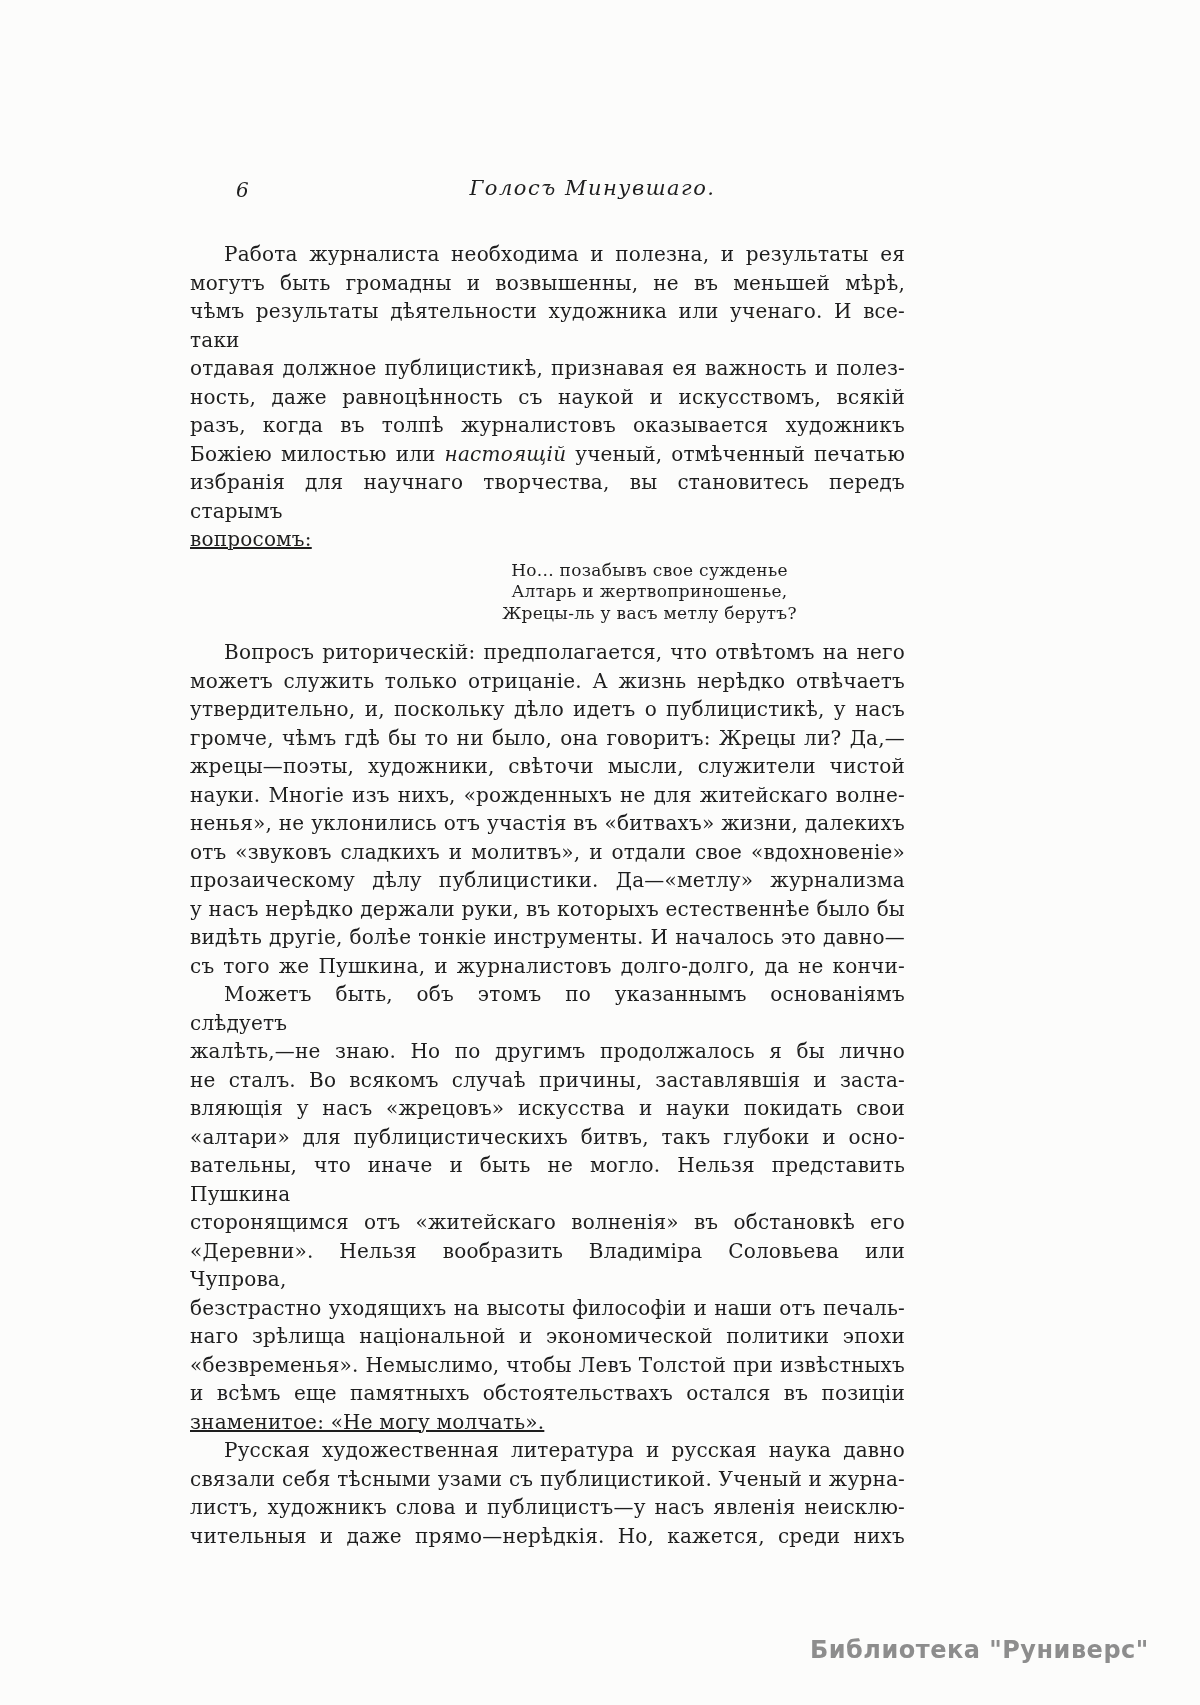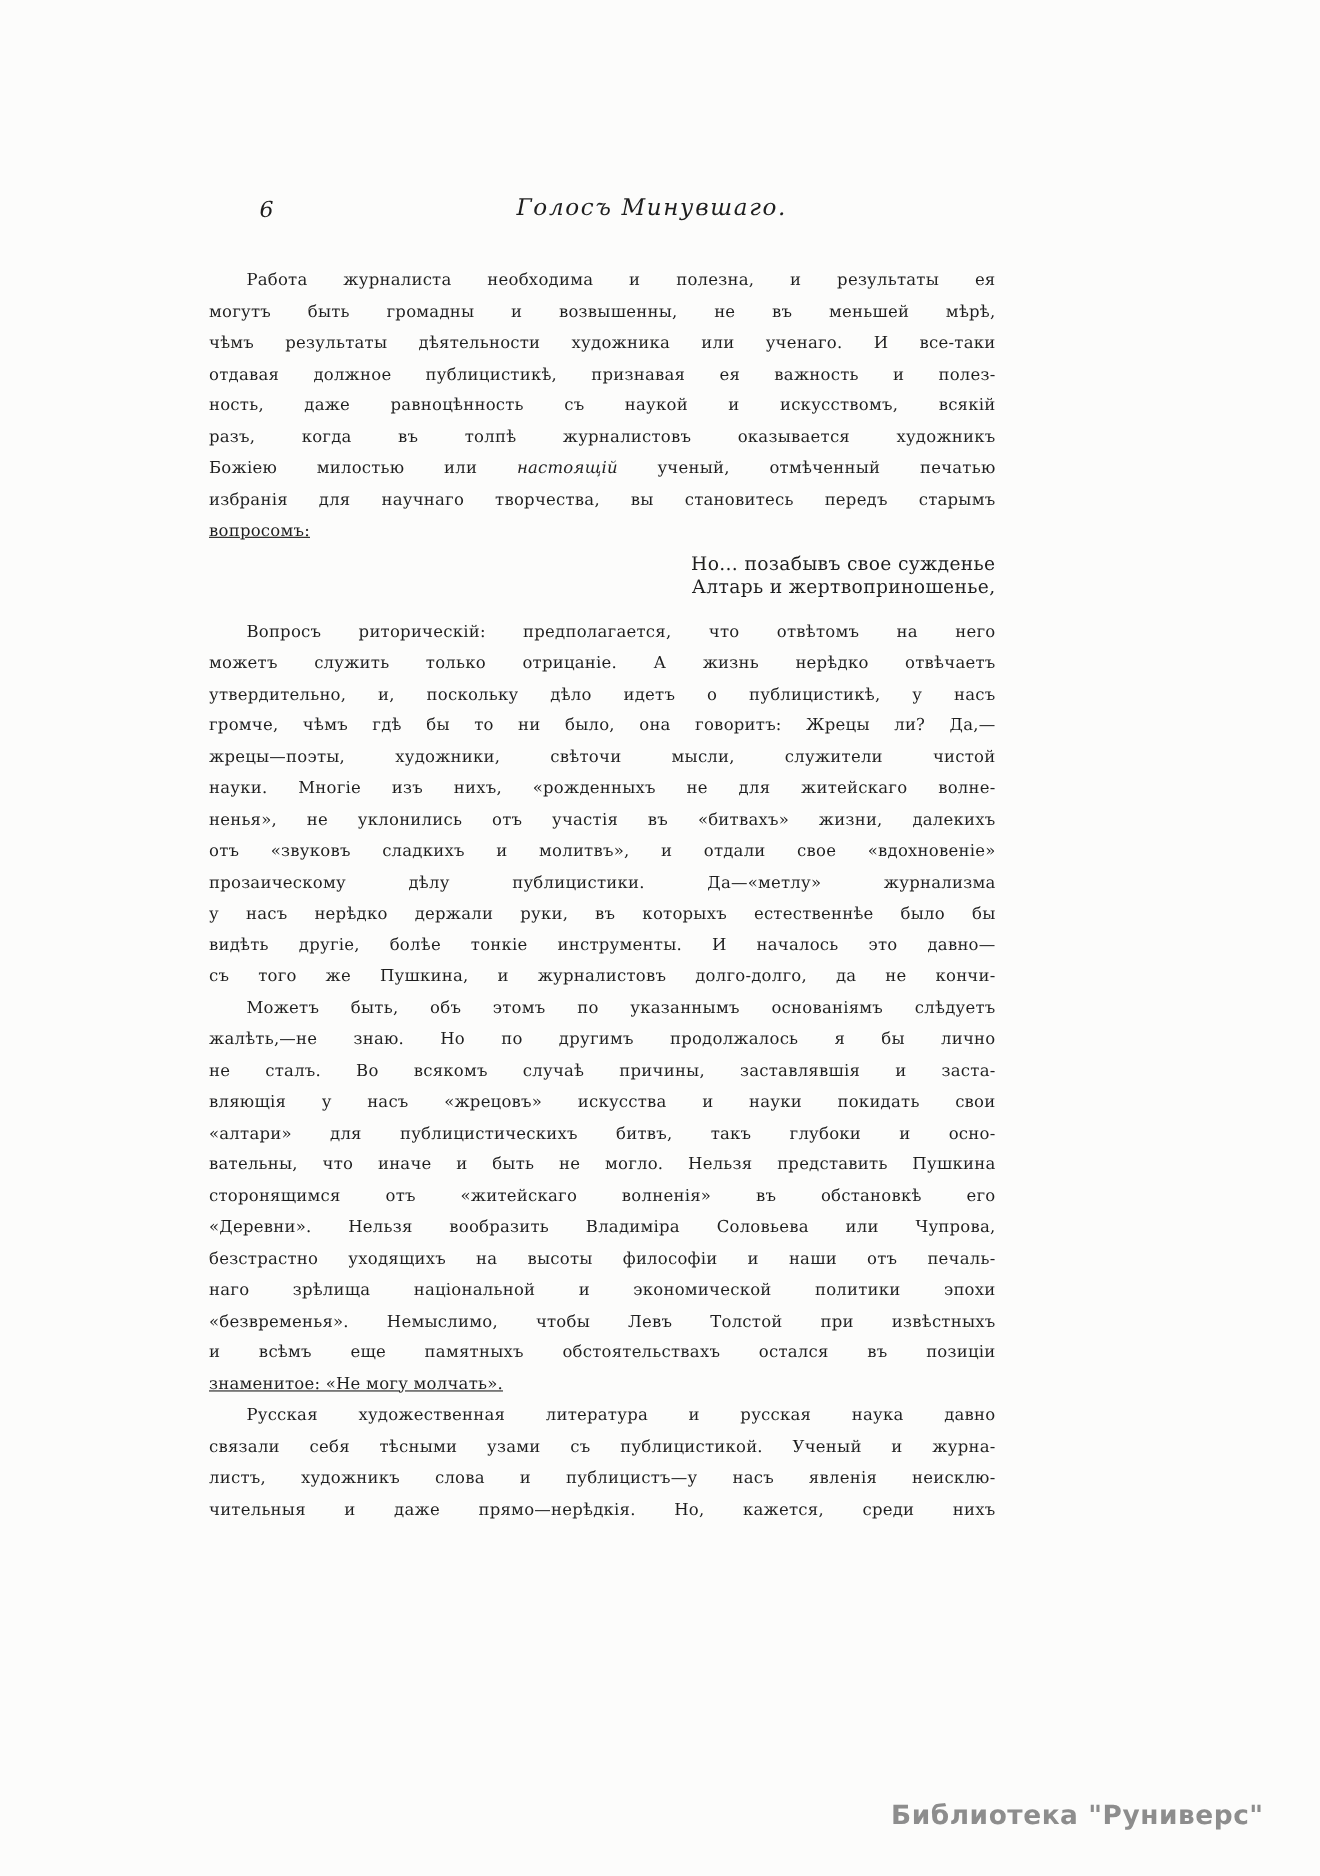--- a/index.html
+++ b/index.html
@@ -39,38 +39,38 @@
     white-space: nowrap;
   }
   .textblock {
     position: absolute;
     left: 190px;
     top: 240px;
     width: 715px;
   }
   .para { margin: 0; }
   .ln {
-    font-size: 15px;
+    font-size: 20px;
     line-height: 28.5px;
     text-align: justify;
     text-align-last: justify;
     letter-spacing: 0.2px;
     white-space: normal;
   }
   .ln.left { text-align-last: left; text-decoration: underline; }
   .ln.indent { text-indent: 34px; }
   .it { font-style: italic; }
   .verse {
     margin: 6px 0 14px 204px;
   }
   .vln {
     font-size: 17px;
     line-height: 21.5px;
     letter-spacing: 0.3px;
-    text-align: right;
+    text-align: center;
   }
   .watermark {
     position: absolute;
     left: 810px;
     top: 1636px;
     font-family: "DejaVu Sans", "Liberation Sans", sans-serif;
     font-size: 24px;
     font-weight: 600;
     color: #8d8d8d;
     letter-spacing: 0.5px;
@@ -97,20 +97,21 @@
       <div class="ln">ность, даже равноцѣнность съ наукой и искусствомъ, всякій</div>
       <div class="ln">разъ, когда въ толпѣ журналистовъ оказывается художникъ</div>
       <div class="ln"><span>Божіею милостью или </span><span class="it">настоящій</span><span> ученый, отмѣченный печатью</span></div>
       <div class="ln">избранія для научнаго творчества, вы становитесь передъ старымъ</div>
       <div class="ln left">вопросомъ:</div>
     </div>
 
     <div class="verse">
       <div class="vln">Но... позабывъ свое сужденье</div>
       <div class="vln">Алтарь и жертвоприношенье,</div>
+      <div class="vln">Жрецы-ль у васъ метлу берутъ?</div>
     </div>
 
     <div class="para">
       <div class="ln indent">Вопросъ риторическій: предполагается, что отвѣтомъ на него</div>
       <div class="ln">можетъ служить только отрицаніе. А жизнь нерѣдко отвѣчаетъ</div>
       <div class="ln">утвердительно, и, поскольку дѣло идетъ о публицистикѣ, у насъ</div>
       <div class="ln">громче, чѣмъ гдѣ бы то ни было, она говоритъ: Жрецы ли? Да,—</div>
       <div class="ln">жрецы—поэты, художники, свѣточи мысли, служители чистой</div>
       <div class="ln">науки. Многіе изъ нихъ, «рожденныхъ не для житейскаго волне-</div>
       <div class="ln">ненья», не уклонились отъ участія въ «битвахъ» жизни, далекихъ</div>

